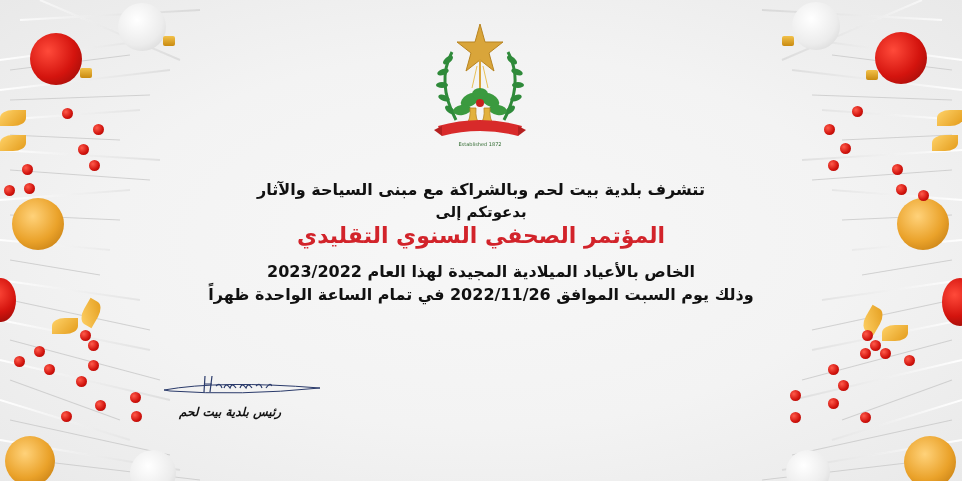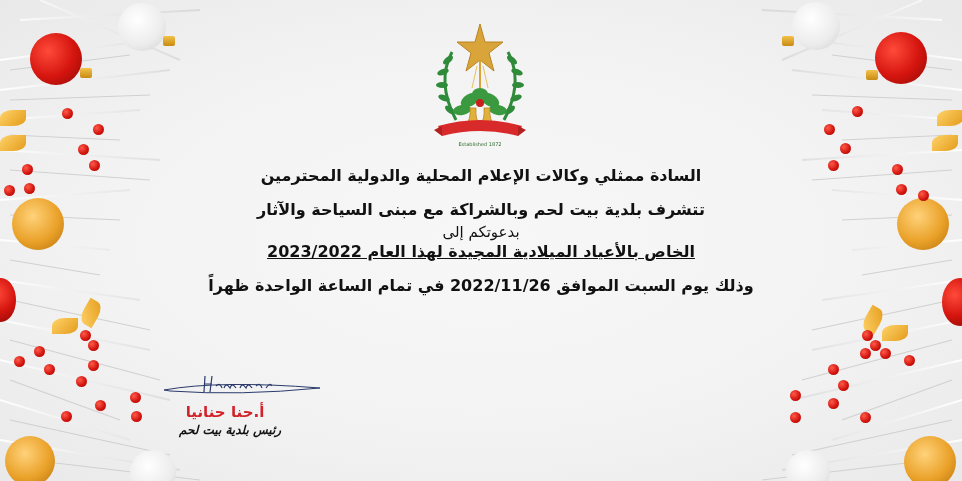--- a/index.html
+++ b/index.html
@@ -32,24 +32,24 @@
     position: absolute; left: 430px; top: 22px; width: 100px; height: 128px;
   }
   .content {
     position: absolute; left: 180px; right: 180px; top: 166px;
     direction: rtl; text-align: center; color: #111;
     font-family: "DejaVu Sans", sans-serif; font-weight: bold;
   }
   .line { display: block; font-size: 16px; line-height: 20px; white-space: nowrap; }
   .l1 { margin-top: 0; }
   .l2 { margin-top: 14px; }
-  .l3 { margin-top: 2px; font-weight: normal; font-size: 15px; }
+  .l3 { margin-top: 2px; font-weight: bold; font-size: 15px; }
   .title { color: #d2232a; font-size: 22px; line-height: 28px; margin-top: 0; }
-  .l5 { margin-top: 0; text-decoration: underline; }
-  .l6 { margin-top: 14px; text-align: center; }
+  .l5 { margin-top: 12px; }
+  .l6 { margin-top: 3px; text-align: center; }
   .l7 { margin-top: 3px; }
 
   .signature {
     position: absolute; left: 160px; top: 370px; width: 170px; height: 30px;
   }
   .signer {
     position: absolute; left: 150px; top: 403px; width: 180px;
     direction: rtl; text-align: center; font-family: "DejaVu Sans", sans-serif; font-weight: bold;
   }
   .signer-name { display: block; color: #d2232a; font-size: 15px; line-height: 18px; padding-right: 30px; }
@@ -190,30 +190,29 @@
       <path d="M54 86 Q55 98 50 102 L64 102 Q59 98 60 86 Z" fill="#e2b13c" stroke="#b88420" stroke-width="0.8"></path>
 
       <path d="M8 104 Q50 92 92 104 L88 114 Q50 104 12 114 Z" fill="#d82a2a"></path>
       <path d="M4 108 L12 104 L12 114 Z" fill="#b51f1f"></path>
       <path d="M96 108 L88 104 L88 114 Z" fill="#b51f1f"></path>
       <text x="50" y="124" text-anchor="middle" font-size="5" fill="#2f6a2f" font-family="DejaVu Sans, sans-serif">Established 1872</text>
     </svg>
   </div>
 
   <div class="content">
-    <span class="line l1">السادة ممثلي وكالات الإعلام المحلية والدولية المحترمين</span>
     <span class="line l2">تتشرف بلدية بيت لحم وبالشراكة مع مبنى السياحة والآثار</span>
     <span class="line l3">بدعوتكم إلى</span>
+    <span class="line title">المؤتمر الصحفي السنوي التقليدي</span>
     <span class="line l5">الخاص بالأعياد الميلادية المجيدة لهذا العام 2023/2022</span>
     <span class="line l6">وذلك يوم السبت الموافق 2022/11/26 في تمام الساعة الواحدة ظهراً</span>
   </div>
 
   <div class="signature">
     <svg width="170" height="30" viewBox="0 0 170 30">
       <path d="M4 20 Q60 10 160 18 Q80 26 10 21 Z" fill="none" stroke="#2a3a6a" stroke-width="1"></path>
       <path d="M45 6 L44 22 M52 6 L50 22 M44 14 L52 14 M56 16 Q60 12 62 18 M64 18 Q66 12 70 18 Q72 12 76 18 M80 18 Q82 12 86 18 Q88 12 92 18 M96 16 Q100 12 102 18 M106 18 Q110 12 112 16" fill="none" stroke="#2a3a6a" stroke-width="1.2"></path>
     </svg>
   </div>
   <div class="signer">
-    <span class="signer-name">أ.حنا حنانيا</span>
     <span class="signer-title">رئيس بلدية بيت لحم</span>
   </div>
 </div>
 
 </body></html>

